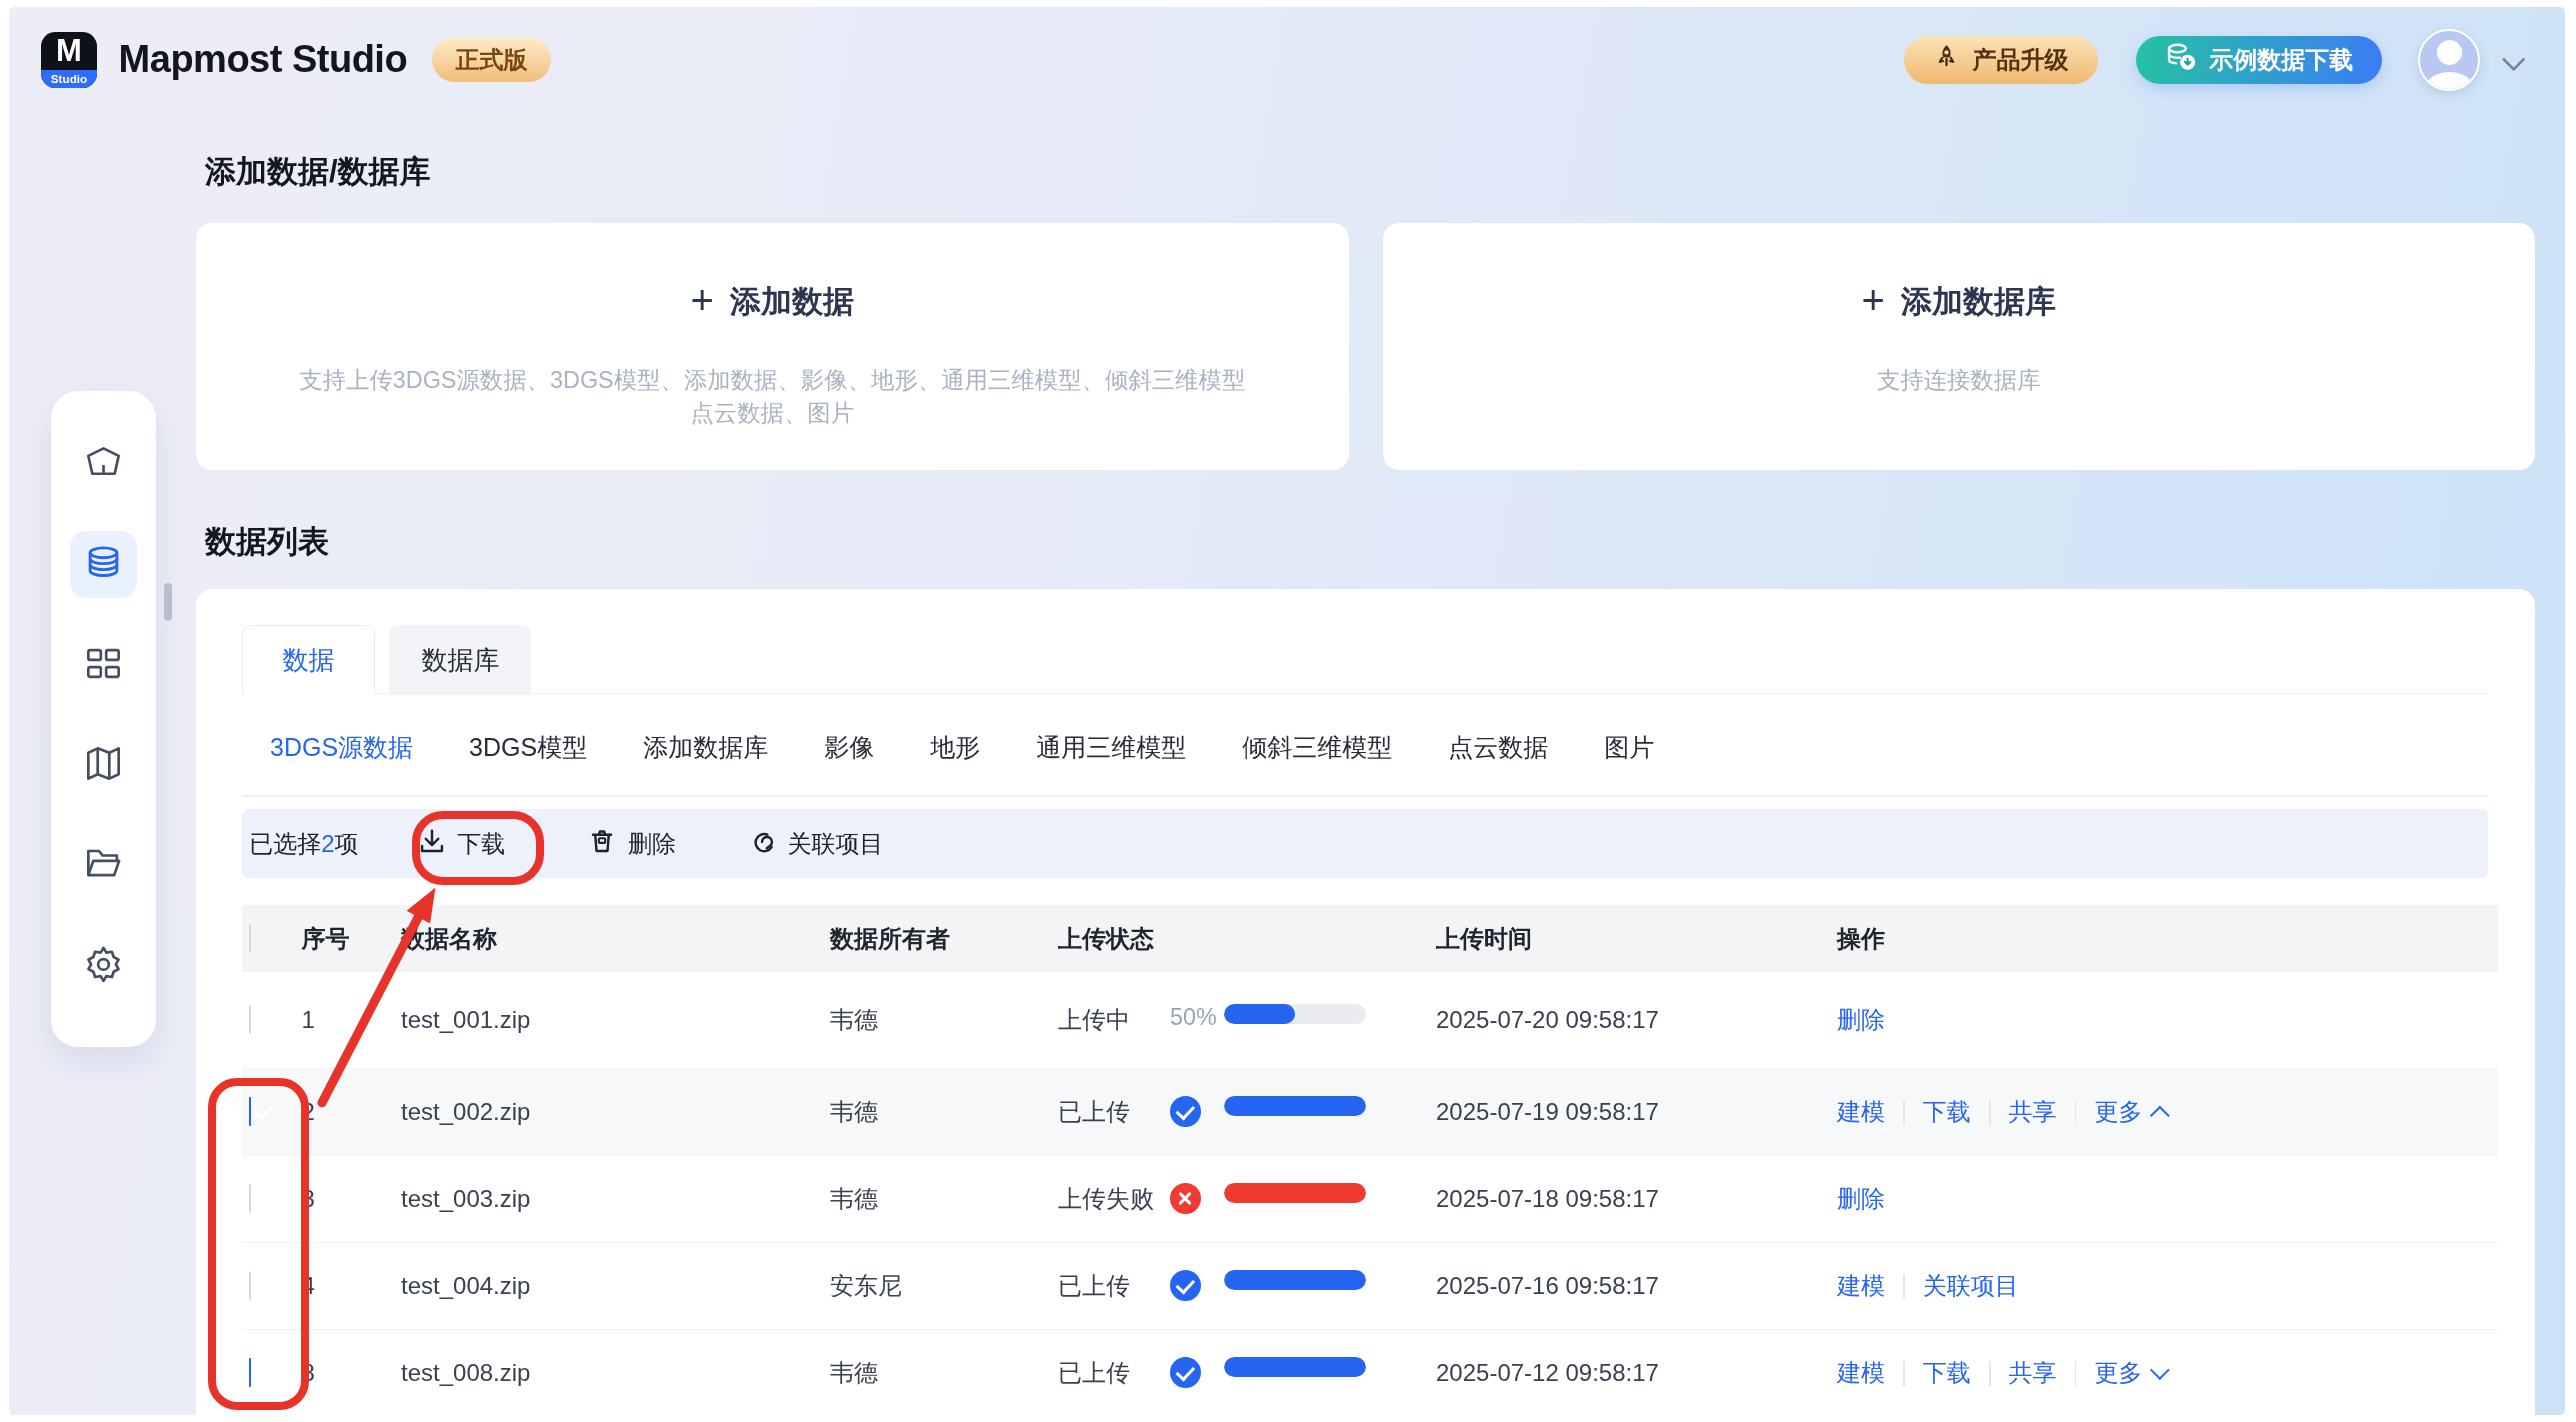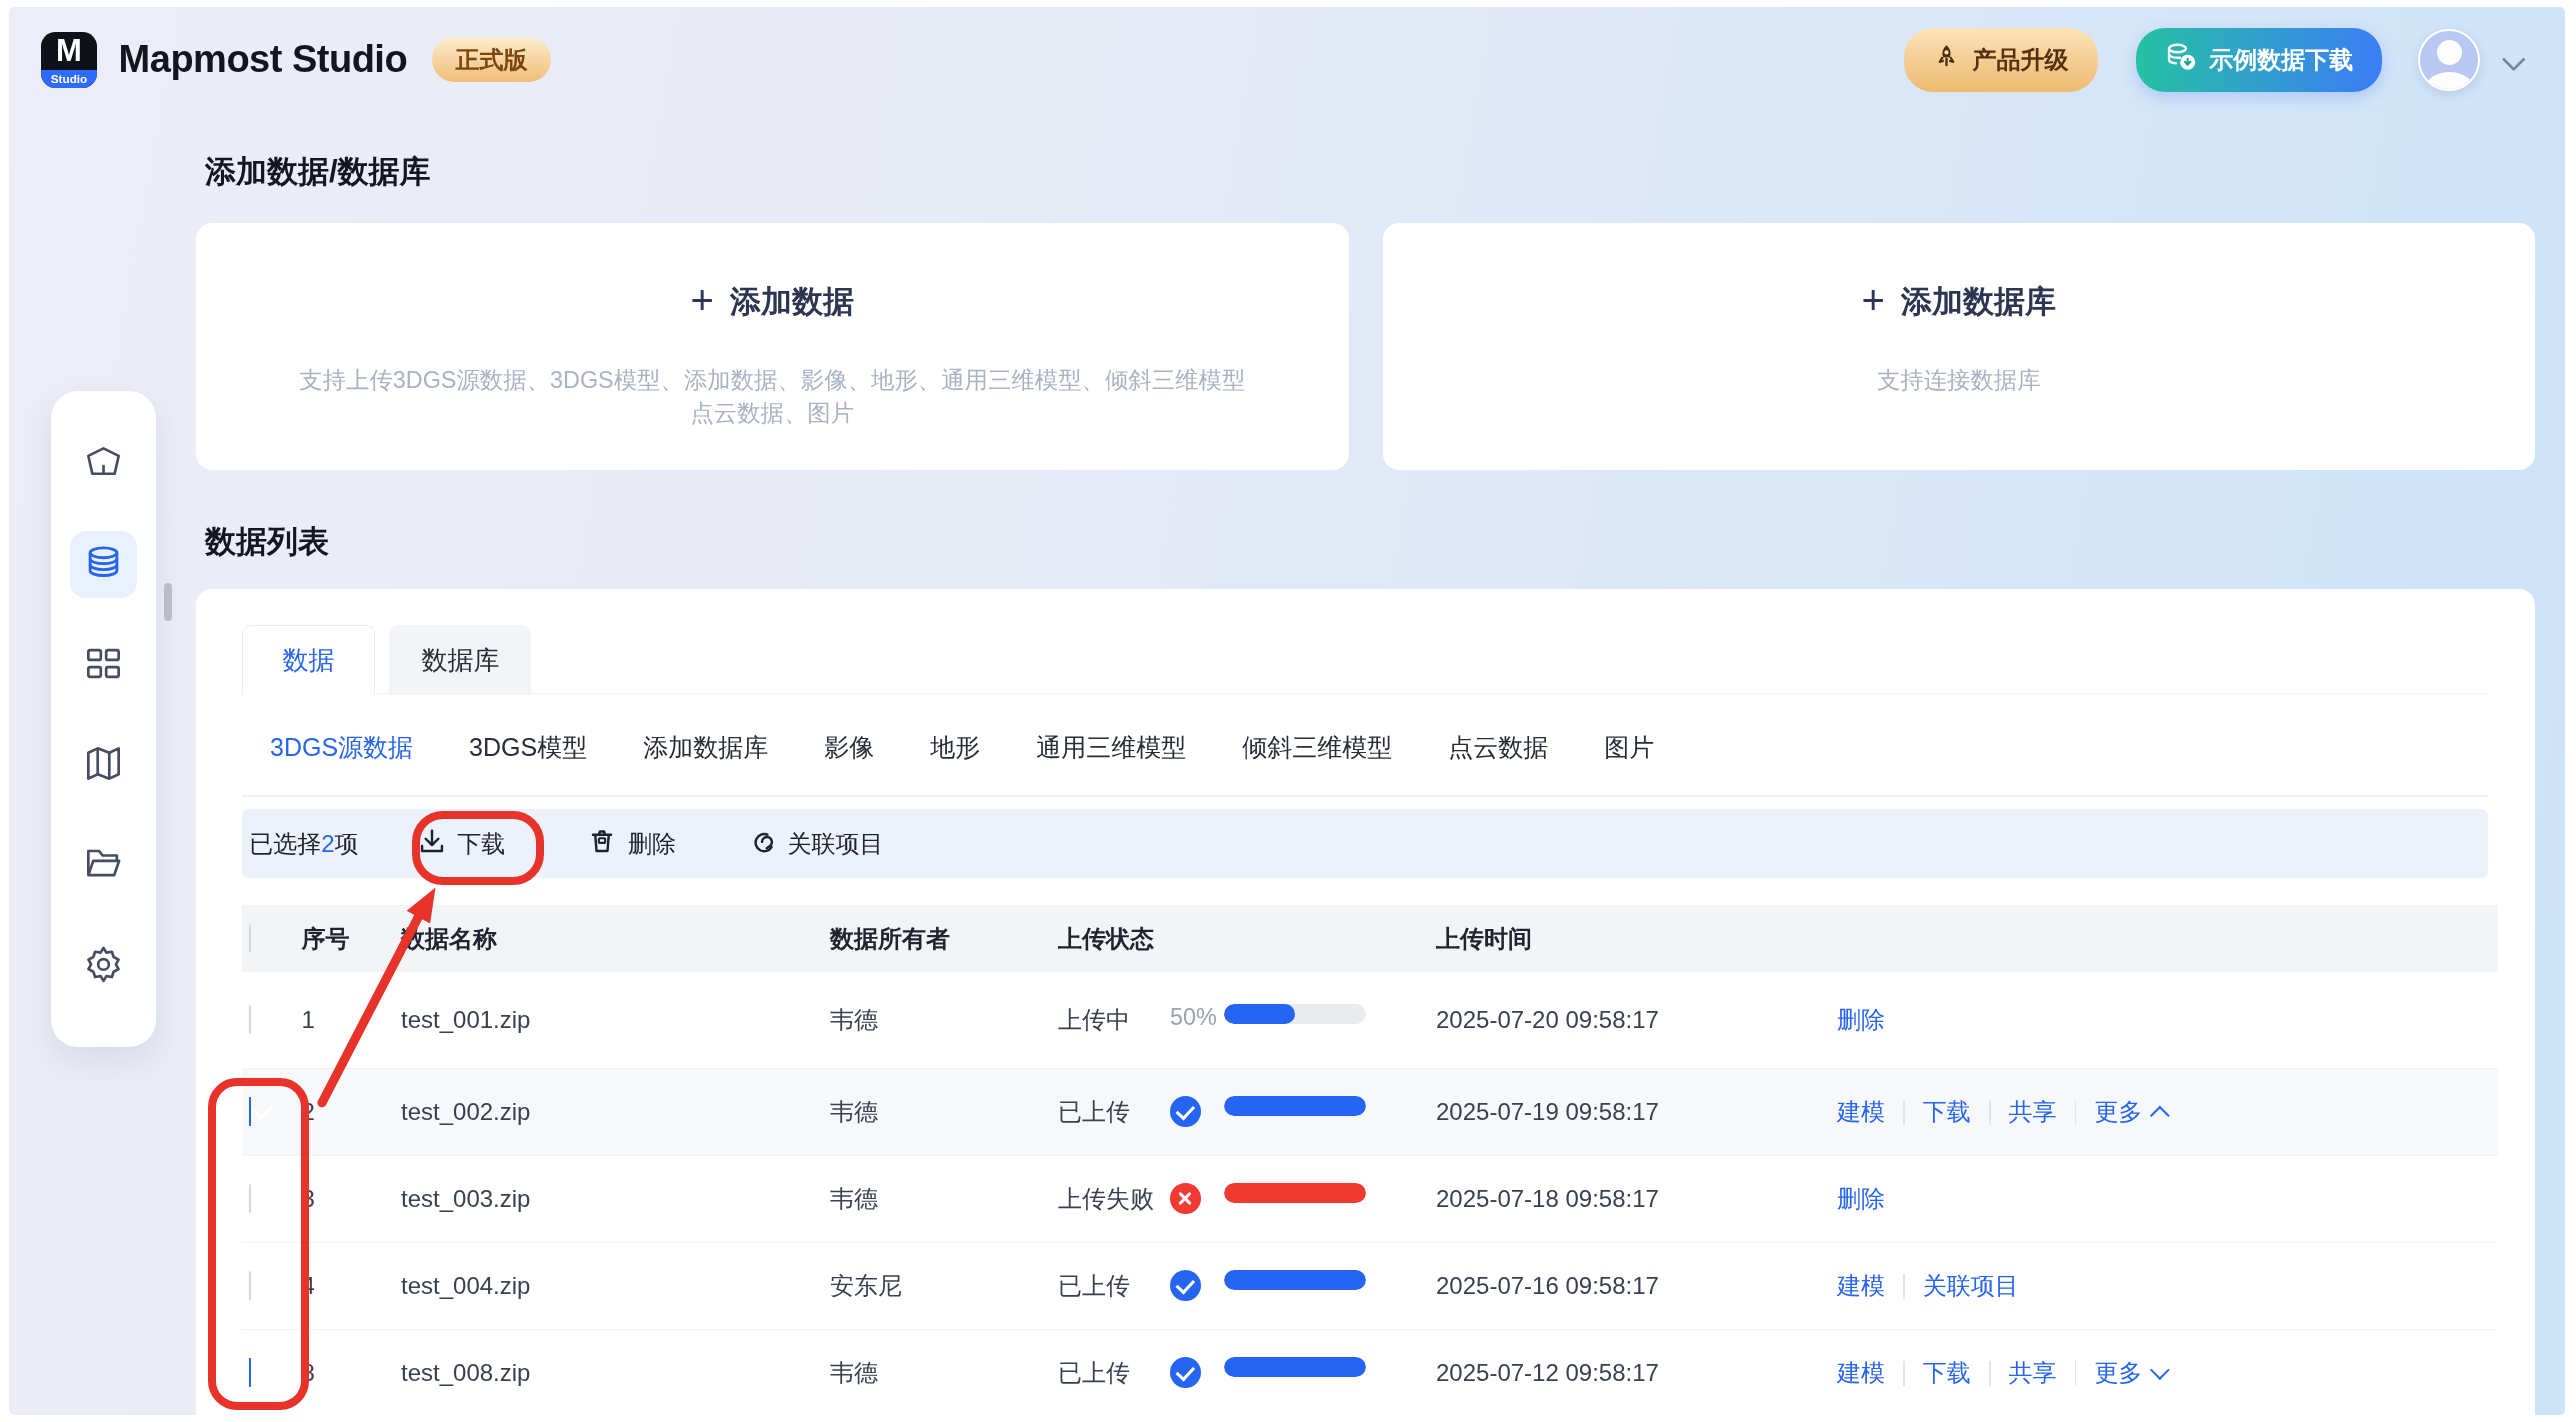--- a/index.html
+++ b/index.html
@@ -10,21 +10,21 @@
 
   
   .topbar{position:absolute;left:0;top:0;right:0;height:105px;display:flex;align-items:center;padding:0 40px 0 32px;}
   .logo{width:56px;height:56px;border-radius:14.4px;overflow:hidden;display:flex;flex-direction:column;background:#0e1118;cursor:pointer;flex:0 0 auto;}
   .logo-m{flex:1;color:#fff;font-weight:800;font-size:31px;display:flex;align-items:center;justify-content:center;line-height:1;}
   .logo-sub{height:18px;background:#2e6bff;color:#fff;font-size:11.7px;font-weight:700;display:flex;align-items:center;justify-content:center;}
   .brand{margin-left:21.6px;font-size:38px;font-weight:800;color:#13161e;letter-spacing:-0.5px;white-space:nowrap;}
   .ver-badge{margin-left:25px;height:45px;padding:0 23.4px;border-radius:23.4px;display:flex;align-items:center;
     background:linear-gradient(180deg,#fcedcd,#f1bd79);color:#7c470f;font-size:24px;font-weight:700;white-space:nowrap;}
   .tb-spacer{flex:1;}
-  .pill{height:64px;border-radius:29px;display:flex;align-items:center;gap:12.6px;font-size:24px;font-weight:700;
+  .pill{height:48px;border-radius:29px;display:flex;align-items:center;gap:12.6px;font-size:24px;font-weight:700;
     border:none;cursor:pointer;padding:16px 29px;font-family:inherit;white-space:nowrap;}
   .pill.gold{background:linear-gradient(180deg,#fbe3b9,#efb96f);color:#54310f;}
   .pill.blue{background:linear-gradient(95deg,#25c2a2,#3c7cf7);color:#fff;margin-left:38px;box-shadow:0 5.4px 14.4px rgba(60,124,247,.25);}
   .avatar{width:58px;height:58px;border-radius:50%;margin-left:36px;background:#b9c8f0;border:2.7px solid #fff;
     position:relative;overflow:hidden;cursor:pointer;box-shadow:0 3.6px 10.8px rgba(80,100,160,.20);flex:0 0 auto;}
   .avatar::before{content:"";position:absolute;left:50%;top:9px;width:25px;height:25px;margin-left:-12.6px;border-radius:50%;background:#fff;}
   .avatar::after{content:"";position:absolute;left:50%;bottom:-14.4px;width:47px;height:31px;margin-left:-23.4px;border-radius:50%;background:#fdfdfe;}
   .chev-down{width:20px;height:20px;margin-left:25px;position:relative;cursor:pointer;flex:0 0 auto;}
   .chev-down::before{content:"";position:absolute;left:0;top:1.8px;width:14.4px;height:14.4px;border-right:3.6px solid #7c8493;border-bottom:3.6px solid #7c8493;border-radius:1.8px;transform:rotate(45deg);}
 
@@ -265,20 +265,21 @@
       </div>
 
       <div class="table" id="table">
           <div class="trow thead">
             <div><span class="cb"></span></div>
             <div class="idx">序号</div>
             <div>数据名称</div>
             <div>数据所有者</div>
             <div>上传状态</div>
             <div>上传时间</div>
+            <div>操作</div>
           </div>
           <div class="trow tr first">
             <div><span class="cb"></span></div>
             <div class="idx">1</div>
             <div>test_001.zip</div>
             <div>韦德</div>
             <div class="status-cell">
               <span class="st-label">上传中</span>
               <span class="st-mid">
                 <span class="pct">50%</span>

